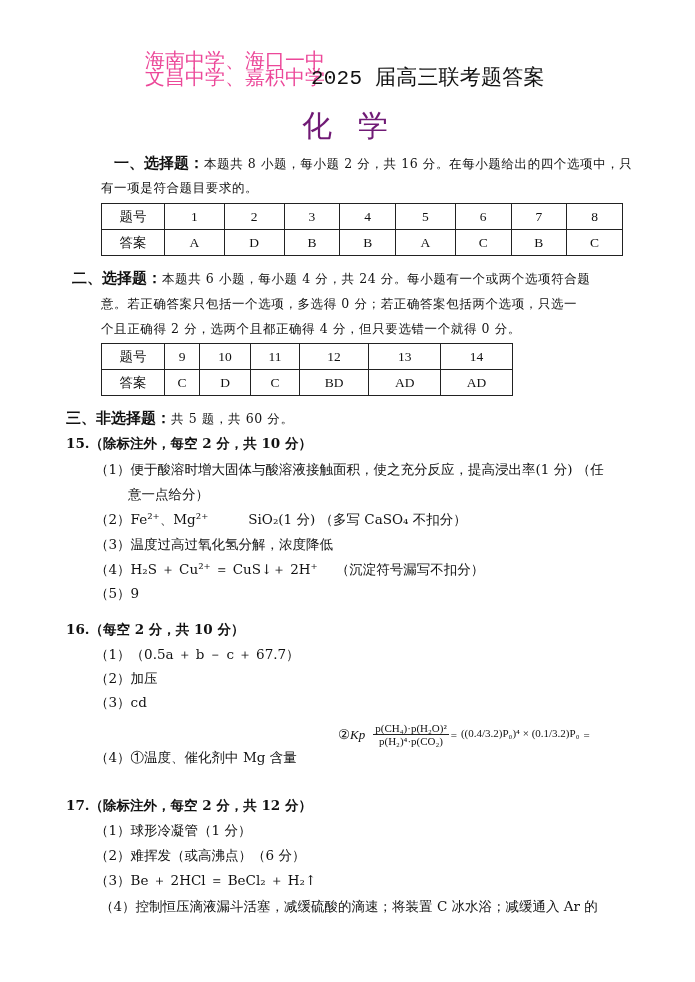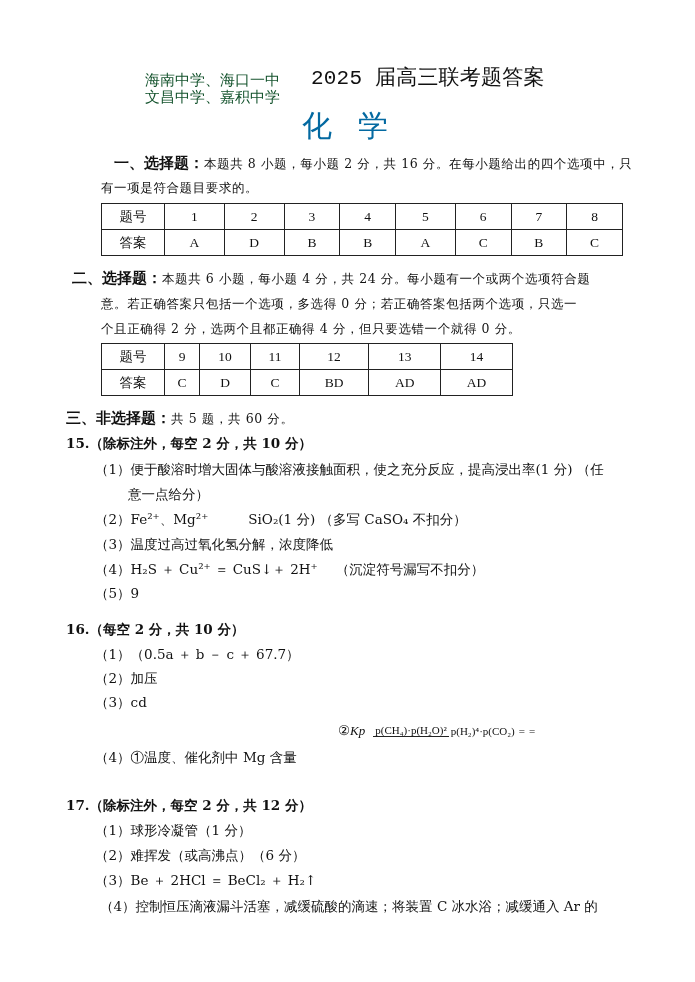--- a/index.html
+++ b/index.html
@@ -1,27 +1,27 @@
 <!DOCTYPE html>
 <html><head>
 <meta charset="utf-8">
 <style>
   html, body { margin:0; padding:0; background:#ffffff; }
   body { width:695px; height:982px; position:relative; overflow:hidden; color:#111; font-family:"DejaVu Serif","Liberation Serif",serif; }
   .abs { position:absolute; }
-  .header-schools { left:145px; top:72px; font-family:"DejaVu Sans","Liberation Sans",sans-serif; font-size:15px; line-height:17px; color:#14532d; }
+  .header-schools { left:145px; top:52px; font-family:"DejaVu Sans","Liberation Sans",sans-serif; font-size:20px; line-height:17px; color:#ec4899; }
   .header-title { left:311px; top:63px; font-family:Liberation Mono, monospace; font-size:21px; color:#111; letter-spacing:0.2px; }
-  .subject { left:302px; top:106px; font-size:30px; letter-spacing:26px; color:#0369a1; }
+  .subject { left:302px; top:106px; font-size:30px; letter-spacing:26px; color:#701a75; }
   .line { font-size:13.5px; line-height:16px; white-space:nowrap; }
   .sec-head { font-family:"DejaVu Sans","Liberation Sans",sans-serif; font-weight:bold; font-size:15px; }
   .sec-desc { font-size:12.5px; letter-spacing:0.6px; }
   .q-head { font-weight:bold; font-size:13.5px; }
   table.ans { border-collapse:collapse; position:absolute; font-family:"Liberation Serif","DejaVu Serif",serif; font-size:13.5px; }
   table.ans td { border:1.5px solid #222; text-align:center; height:25px; padding:0; }
-  .frac { display:inline-flex; align-items:center; vertical-align:middle; }
+  .frac { display:inline-flex; flex-direction:column; align-items:center; vertical-align:middle; }
   .frac .num { border-bottom:1px solid #222; padding:0 2px; }
   .frac .den { padding:0 2px; }
 </style>
 </head>
 <body>
 
 <div class="abs header-schools">
   <div>海南中学、海口一中</div>
   <div>文昌中学、嘉积中学</div>
 </div>
@@ -113,20 +113,21 @@
 
 <div class="abs" style="left:338px; top:722px; display:flex; align-items:center; font-family:'Liberation Serif',serif; font-size:11px;">
   <span style="font-size:13.5px;">②</span>
   <span style="font-style:italic; font-size:13px; margin-right:8px;">Kp</span>
   <span class="frac">
     <span class="num">p(CH₄)·p(H₂O)²</span>
     <span class="den">p(H₂)⁴·p(CO₂)</span>
   </span>
   <span style="margin:0 2px;">=</span>
   <span class="frac">
+    <span class="den" style="padding:4px 2px 8px;">((0.4/3.2)P₀)⁴ × (0.1/3.2)P₀</span>
   </span>
   <span style="margin-left:2px;">=</span>
 </div>
 
 <div class="abs line q-head" style="left:66px; top:797px;">17.（除标注外，每空 2 分，共 12 分）</div>
 <div class="abs line" style="left:95px; top:822px;">（1）球形冷凝管（1 分）</div>
 <div class="abs line" style="left:95px; top:847px;">（2）难挥发（或高沸点）（6 分）</div>
 <div class="abs line" style="left:95px; top:872px;">（3）Be ＋ 2HCl ＝ BeCl₂ ＋ H₂↑</div>
 <div class="abs line" style="left:100px; top:898px;">（4）控制恒压滴液漏斗活塞，减缓硫酸的滴速；将装置 C 冰水浴；减缓通入 Ar 的</div>
 

